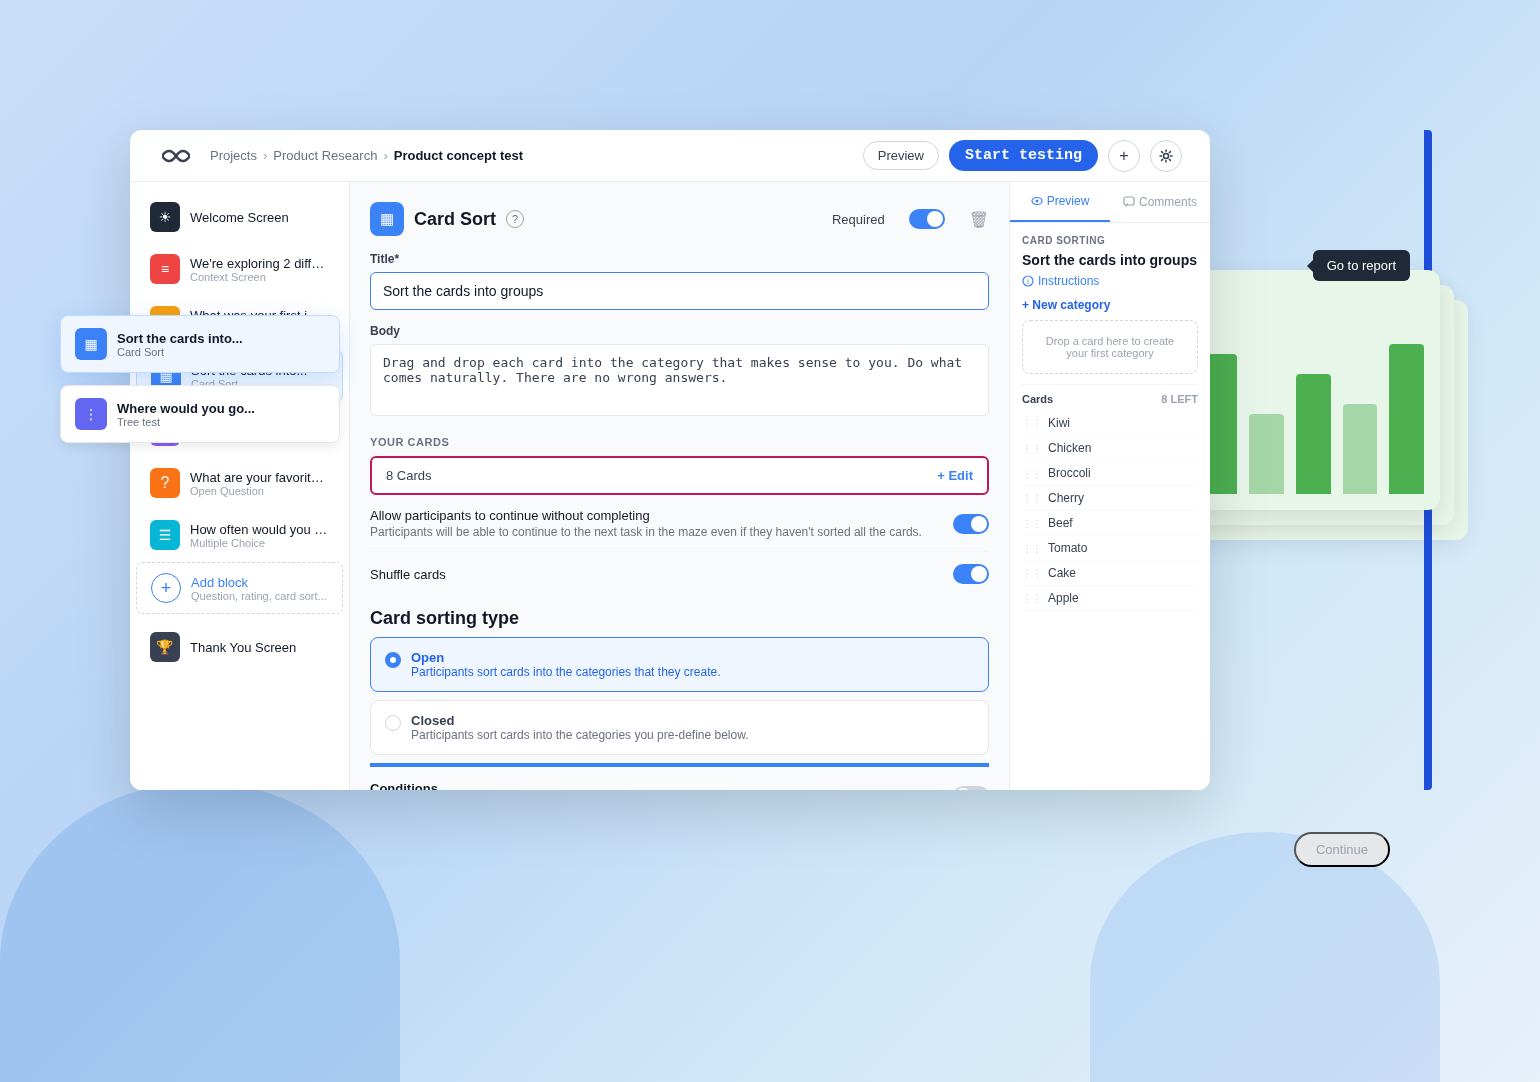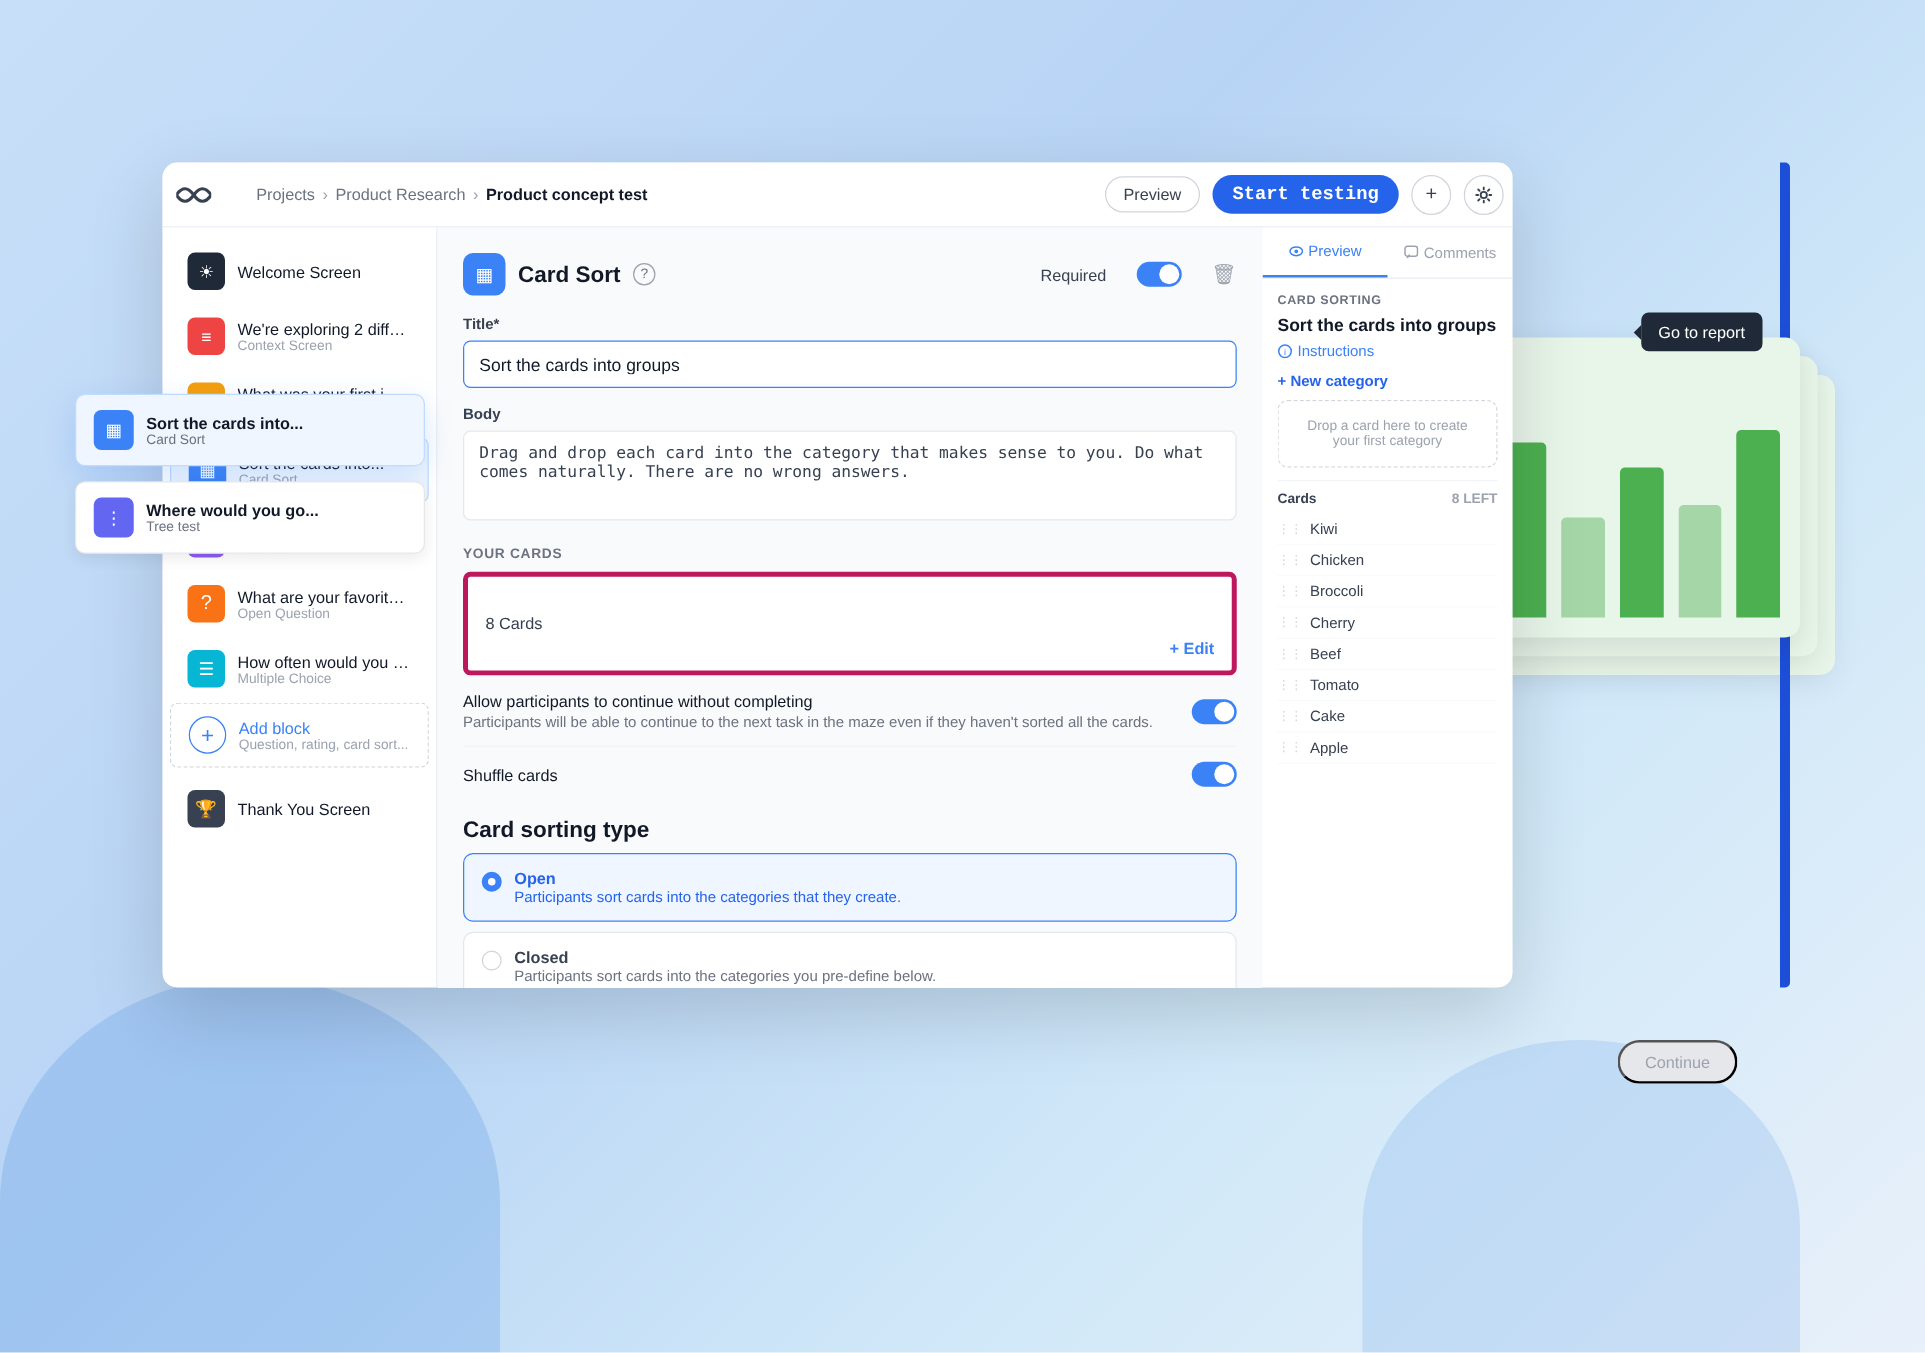--- a/index.html
+++ b/index.html
@@ -38,26 +38,25 @@
       box-shadow: 0 20px 60px rgba(0,0,0,0.15);
       overflow: hidden;
       display: flex;
       flex-direction: column;
     }
 
     
     .top-bar {
       display: flex;
       align-items: center;
-      padding: 0 7px;
+      padding: 0 28px;
       height: 52px;
       border-bottom: 1px solid #e8edf2;
       background: #fff;
       flex-shrink: 0;
-      gap: 16px;
     }
     .logo {
       width: 36px; height: 36px;
       display: flex; align-items: center; justify-content: center;
       margin-right: 16px;
     }
     .logo svg { width: 28px; height: 20px; }
     .breadcrumb {
       display: flex; align-items: center; gap: 6px;
       font-size: 13px; color: #6b7280;
@@ -286,28 +285,28 @@
     }
 
     .section-label {
       font-size: 11px; font-weight: 600; color: #6b7280;
       letter-spacing: 0.05em; text-transform: uppercase;
       margin: 16px 0 8px;
     }
     .cards-bar {
       display: flex; align-items: center; justify-content: space-between;
       background: #fff;
-      border: 4px solid #be185d;
+      border: 2px solid #be185d;
       border-radius: 6px;
       padding: 10px 14px;
     }
     .cards-count { font-size: 13px; color: #374151; font-weight: 500; }
     .edit-btn {
       display: flex; align-items: center; gap: 4px;
-      font-size: 13px; color: #3b82f6; font-weight: 600; cursor: pointer; margin-top: 40px;
+      font-size: 13px; color: #3b82f6; font-weight: 600; cursor: pointer;
     }
 
     .toggle-row {
       display: flex; align-items: center; justify-content: space-between;
       padding: 12px 0;
       border-top: 1px solid #f3f4f6;
     }
     .toggle-row-label { font-size: 13px; color: #111827; font-weight: 500; }
     .toggle-row-sub { font-size: 12px; color: #6b7280; margin-top: 2px; }
     .toggle-on {

